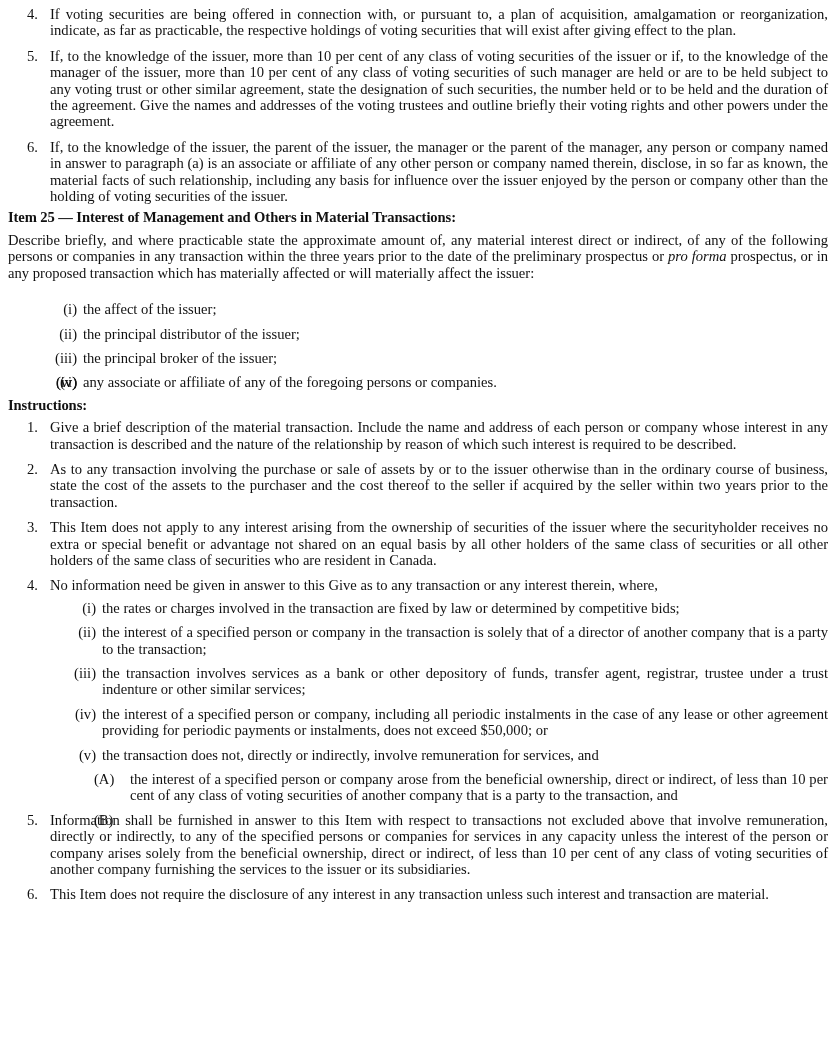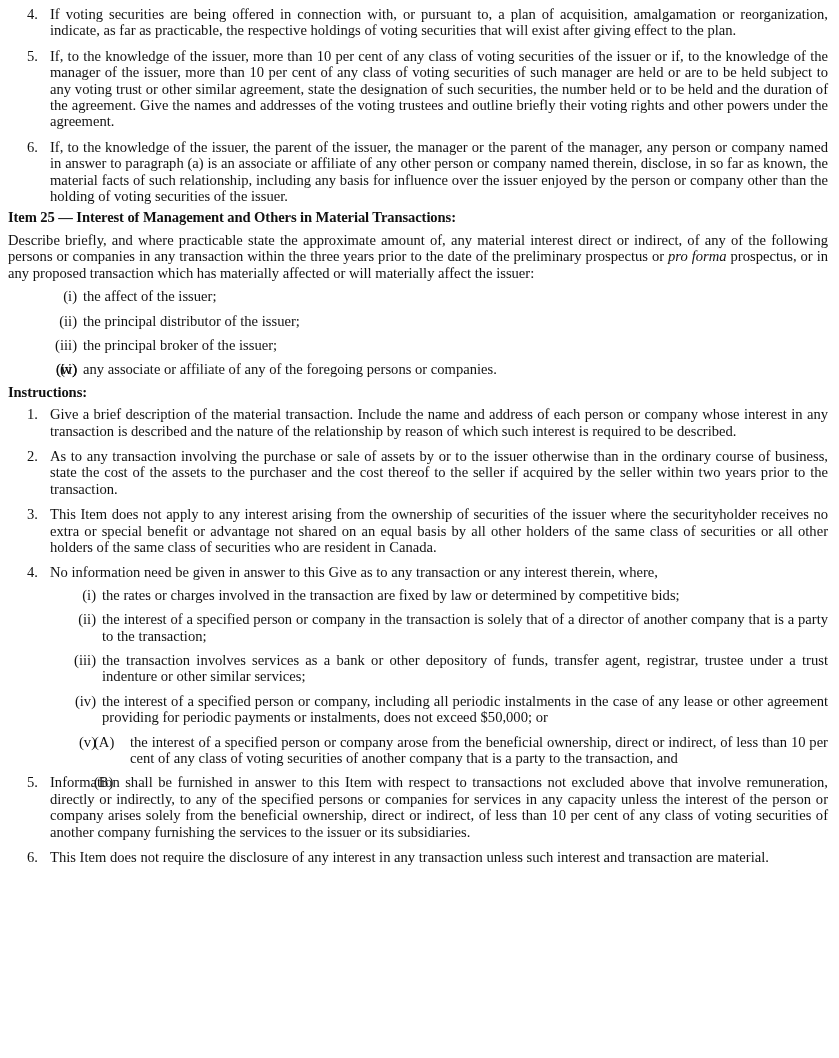--- a/index.html
+++ b/index.html
@@ -7,21 +7,21 @@
     width: 839px; height: 1058px; overflow: hidden;
     font-family: "Liberation Serif", serif;
     color: #111111;
     font-size: 14.6px;
     line-height: 16.4px;
   }
   .page { position: relative; padding: 6px 11px 0 8px; }
   .num-item { position: relative; padding-left: 42px; text-align: justify; margin-bottom: 9px; }
   .num-item .num { position: absolute; left: 19px; top: 0; }
   .heading { font-weight: bold; margin: 5px 0 6px 0; letter-spacing: -0.1px; }
-  .para { text-align: justify; margin-bottom: 7px; }
+  .para { text-align: justify; margin-bottom: 20px; }
   .roman-list { margin-bottom: 4px; }
   .roman-item { position: relative; padding-left: 75px; margin-bottom: 8px; text-align: justify; }
   .roman-item .rn { position: absolute; right: calc(100% - 69px); top: 0; white-space: nowrap; }
   .sub-roman { position: relative; padding-left: 52px; margin-bottom: 8px; text-align: justify; }
   .sub-roman .rn { position: absolute; right: calc(100% - 46px); top: 0; white-space: nowrap; }
   .ital { font-style: italic; }
 </style>
 </head>
 <body>
 
@@ -73,21 +73,21 @@
     <div class="num-item" style="margin-bottom:6px">
       <span class="num">4.</span>
       <span>No information need be given in answer to this Give as to any transaction or any interest therein, where,</span>
     </div>
 
     <div class="sub-list" style="margin-left:42px">
       <div class="sub-roman"><span class="rn">(i)</span><span>the rates or charges involved in the transaction are fixed by law or determined by competitive bids;</span></div>
       <div class="sub-roman"><span class="rn">(ii)</span><span>the interest of a specified person or company in the transaction is solely that of a director of another company that is a party to the transaction;</span></div>
       <div class="sub-roman"><span class="rn">(iii)</span><span>the transaction involves services as a bank or other depository of funds, transfer agent, registrar, trustee under a trust indenture or other similar services;</span></div>
       <div class="sub-roman"><span class="rn">(iv)</span><span>the interest of a specified person or company, including all periodic instalments in the case of any lease or other agreement providing for periodic payments or instalments, does not exceed $50,000; or</span></div>
-      <div class="sub-roman"><span class="rn">(v)</span></div>
+      <div class="sub-roman"><span class="rn">(v)</span><span>the transaction does not, directly or indirectly, involve remuneration for services, and</span></div>
       <div class="alpha-wrap" style="margin-left:32px">
         <div class="sub-roman" style="padding-left:48px"><span class="rn" style="right:auto;left:12px">(A)</span><span>the interest of a specified person or company arose from the beneficial ownership, direct or indirect, of less than 10 per cent of any class of voting securities of another company that is a party to the transaction, and</span></div>
         <div class="sub-roman" style="padding-left:48px"><span class="rn" style="right:auto;left:12px">(B)</span></div>
       </div>
     </div>
 
     <div class="num-item">
       <span class="num">5.</span>
       <span>Information shall be furnished in answer to this Item with respect to transactions not excluded above that involve remuneration, directly or indirectly, to any of the specified persons or companies for services in any capacity unless the interest of the person or company arises solely from the beneficial ownership, direct or indirect, of less than 10 per cent of any class of voting securities of another company furnishing the services to the issuer or its subsidiaries.</span>
     </div>

